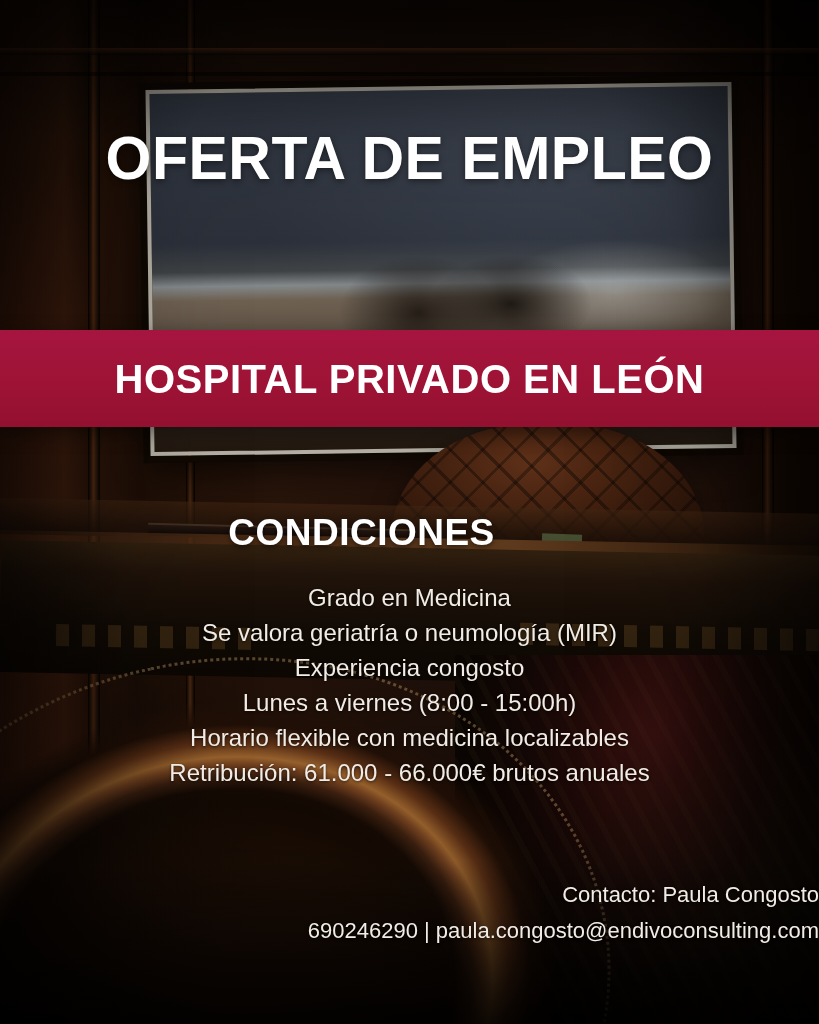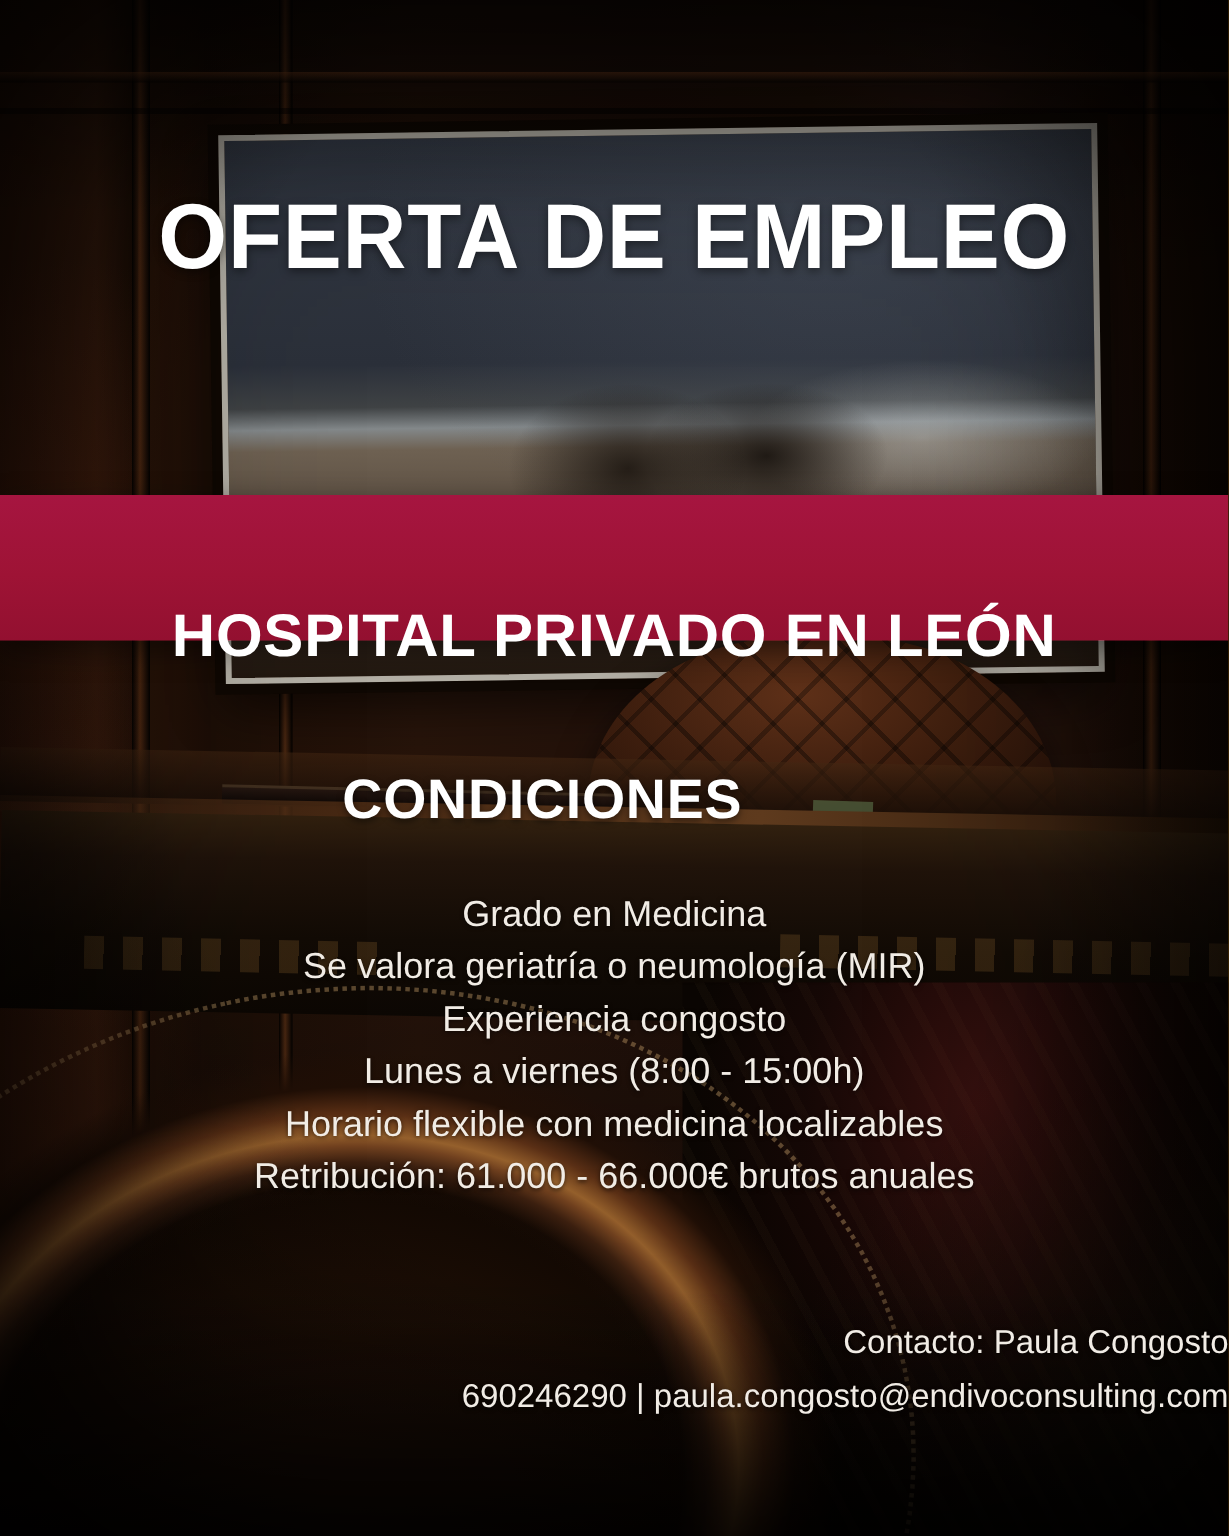--- a/index.html
+++ b/index.html
@@ -1,18 +1,18 @@
 <!DOCTYPE html>
 <html><head>
 <meta charset="utf-8">
 <style>
   html,body{margin:0;padding:0;background:#000;}
   .poster{
     position:relative;width:819px;height:1024px;margin:0 auto;
-    overflow:hidden;background:#a16207;
+    overflow:hidden;background:#0369a1;
     font-family:"Liberation Sans", sans-serif;
     -webkit-font-smoothing:antialiased;
   }
   .poster *{position:absolute;box-sizing:border-box;}
 
   
   .wall{
     left:0;top:0;width:819px;height:1024px;
     background:
       linear-gradient(180deg, rgba(0,0,0,.35) 0%, rgba(0,0,0,0) 18%, rgba(0,0,0,0) 55%, rgba(0,0,0,.55) 100%),
@@ -103,27 +103,27 @@
     left:0;top:203px;width:819px;text-align:center;
     font-size:30px;font-weight:400;letter-spacing:3px;color:#f4f1ec;
     text-shadow:0 1px 4px rgba(0,0,0,.5);
   }
   .banner{
     left:0;top:330px;width:819px;height:97px;
     background:linear-gradient(180deg,#a61540 0%, #9e1335 55%, #931030 100%);
     box-shadow:0 6px 18px rgba(0,0,0,.45);
   }
   .banner span{position:absolute;left:0;top:0;width:819px;height:102px;line-height:99px;text-align:center;
-    font-size:40px;font-weight:800;letter-spacing:.5px;color:#fff;margin-top:45px;}
+    font-size:40px;font-weight:800;letter-spacing:.5px;color:#fff;}
   .cond-heading{
     left:0;top:512px;width:723px;text-align:center;
     font-size:37px;font-weight:900;letter-spacing:.5px;color:#fff;
     text-shadow:0 2px 5px rgba(0,0,0,.5);
   }
-  .cond-list{left:0;top:592px;width:819px;text-align:center;color:#f1ece5;
+  .cond-list{left:0;top:580px;width:819px;text-align:center;color:#f1ece5;
     font-size:24px;font-weight:400;line-height:35px;
     text-shadow:0 1px 3px rgba(0,0,0,.6);}
   .cond-list div{position:static;}
   .contact{left:0;top:877px;width:819px;text-align:right;color:#f1ece5;
     font-size:22px;line-height:36px;text-shadow:0 1px 3px rgba(0,0,0,.6);}
   .contact div{position:static;}
 </style>
 </head>
 <body>
 

